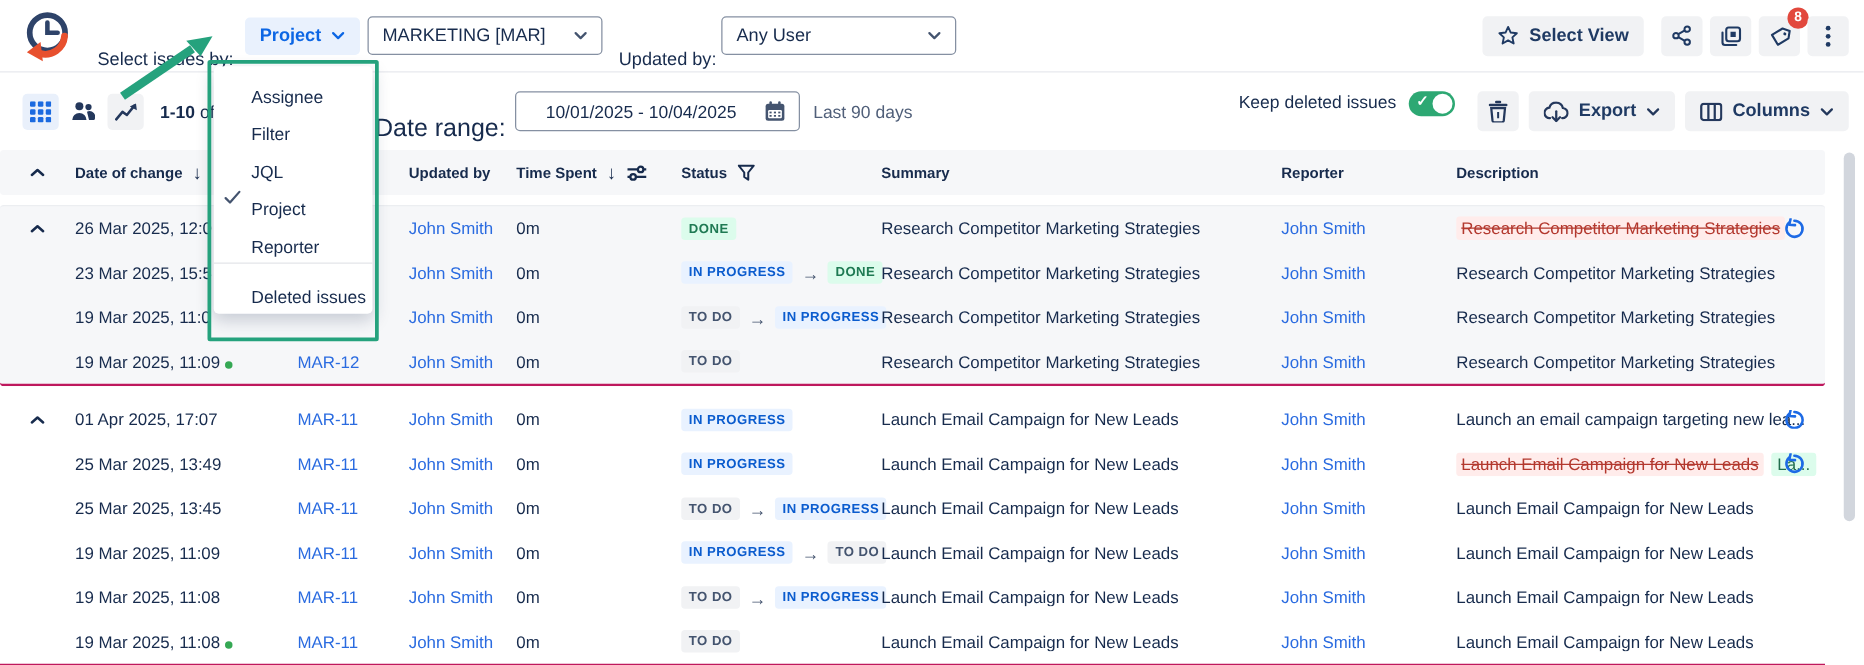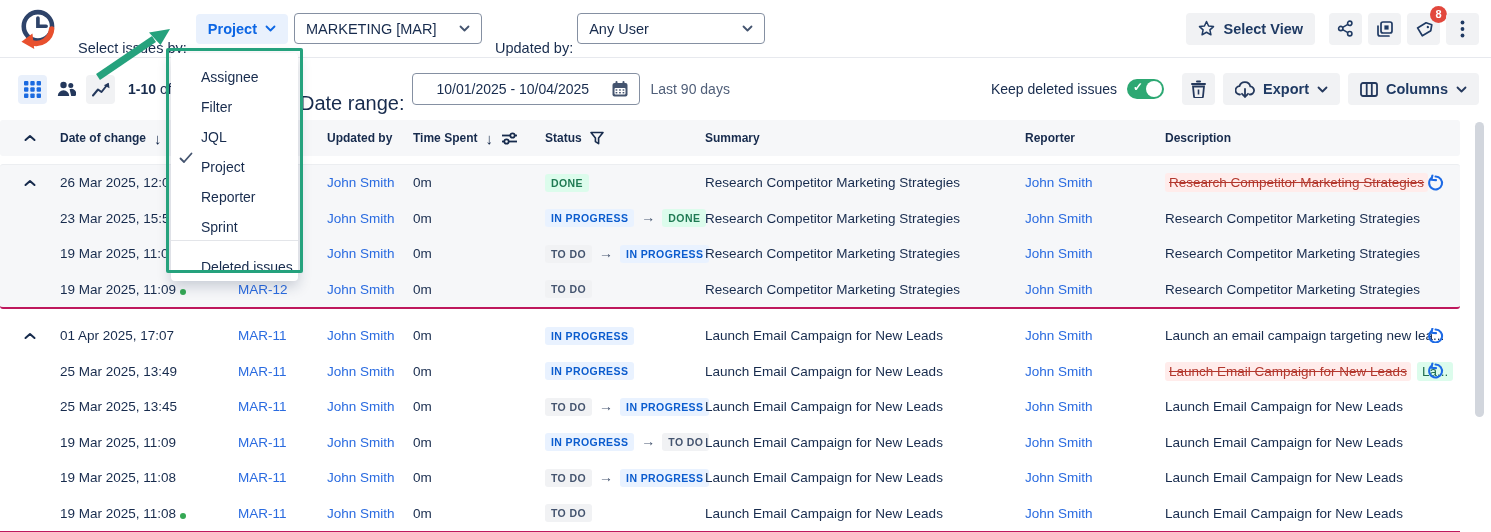--- a/index.html
+++ b/index.html
@@ -24,39 +24,39 @@
   .toolbar { position: absolute; top: 58px; left: 0; right: 0; height: 62px; display: flex; align-items: center; padding: 0 12px 0 18px; }
   .viewswitch { display: flex; align-items: center; gap: 5px; }
   .vbtn { width: 29px; height: 29px; border: none; border-radius: 4px; background: transparent; display: flex; align-items: center; justify-content: center; cursor: pointer; }
   .vbtn.active { background: #e9f0fb; }
   .vbtn.gray { background: #f1f2f4; }
   .pagination { margin-left: 13px; width: 172px; font-size: 14px; color: #172b4d; white-space: nowrap; overflow: hidden; }
   .pagination b { font-weight: 700; }
   .dr-label { font-size: 20px; white-space: nowrap; margin-top: 29px; }
   .date-input { margin-left: 7px; height: 32px; width: 228px; border: 1.6px solid #8590a2; border-radius: 4px; display: inline-flex; align-items: center; justify-content: space-between; padding: 0 10px 0 24px; font-size: 14px; color: #172b4d; background: #fff; cursor: pointer; }
   .dr-hint { margin-left: 11px; font-size: 14px; color: #505f79; white-space: nowrap; }
-  .toolbar-right { margin-left: auto; display: flex; align-items: center; gap: 8px; }
+  .toolbar-right { margin-left: auto; display: flex; align-items: flex-start; gap: 8px; }
   .keep-label { font-size: 14px; color: #172b4d; margin-right: 2px; }
   .toggle { width: 37px; height: 20px; border-radius: 10px; background: #2da873; position: relative; cursor: pointer; flex: 0 0 auto; }
   .toggle .knob { position: absolute; top: 2px; right: 2px; width: 16px; height: 16px; border-radius: 50%; background: #fff; }
   .toggle .tick { position: absolute; top: 1px; left: 6px; color: #fff; font-size: 12px; font-weight: 700; }
 
   
   .trow { display: grid; grid-template-columns: 56px 168px 96px 88px 130px 162px 320px 140px 1fr; align-items: center; height: 35.5px; font-size: 13.5px; color: #172b4d; }
   .thead { position: absolute; top: 120px; left: 0; width: 1460px; height: 36px; background: #f6f7f9; font-size: 12px; font-weight: 700; border-radius: 3px; }
   .group { position: absolute; left: 0; width: 1460px; border-bottom: 2px solid #be185d; }
   .group-1 { top: 164px; background: #f6f7f9; border-top: 1px solid #eceef1; border-radius: 3px; }
   .group-2 { top: 318px; background: #ffffff; }
   .cell { overflow: hidden; white-space: nowrap; }
   .c-caret { padding-left: 24px; display: flex; align-items: center; }
   .c-date { padding-left: 4px; display: flex; align-items: center; gap: 4px; }
   .c-issue { padding-left: 14px; }
   .c-user { padding-left: 7px; }
   .c-time { padding-left: 5px; }
-  .c-status { padding-left: 7px; display: flex; align-items: flex-start; gap: 7px; overflow: visible; }
+  .c-status { padding-left: 7px; display: flex; align-items: flex-end; gap: 7px; overflow: visible; }
   .c-summary { padding-left: 5px; }
   .c-rep { padding-left: 5px; }
   .c-desc { padding-left: 5px; padding-right: 46px; position: relative; display: flex; align-items: center; gap: 6px; }
   .hdr-cell { display: flex; align-items: center; gap: 8px; }
   a.link { color: #2a6be0; text-decoration: none; cursor: pointer; }
   .badge { font-size: 10.5px; font-weight: 700; letter-spacing: .4px; padding: 3px 6px; border-radius: 3px; white-space: nowrap; }
   .st-done { background: #dcfcec; color: #1f7a53; }
   .st-prog { background: #e9f2ff; color: #0b5cce; }
   .st-todo { background: #f1f2f4; color: #44546f; }
   .tr-arrow { color: #44546f; font-size: 14px; }
@@ -514,23 +514,20 @@
       </div>
     <div class="menu-item">
       <svg class="menu-check" width="14" height="12" viewBox="0 0 14 12">
           <polyline points="1.5,6.5 5,10 12.5,1.5" fill="none" stroke="#44546f" stroke-width="1.8" stroke-linecap="round" stroke-linejoin="round"></polyline>
         </svg>
       <span>Project</span>
     </div>
     <div class="menu-item">
         <span>Reporter</span>
       </div>
-    <div class="menu-item">
-        <span>Sprint</span>
-      </div>
     <div class="menu-divider"></div>
     <div class="menu-item" style="padding-left:30px">
         <span>Deleted issues</span>
       </div>
   </div>
   <div class="anno-box"></div>
   <svg class="anno-arrow" width="92" height="60" viewBox="0 0 92 60">
     <line x1="12" y1="53" x2="68" y2="15" stroke="#25a27d" stroke-width="7"></line>
     <polygon points="84,5 74.5,21 63,8.5" fill="#25a27d"></polygon>
   </svg>

